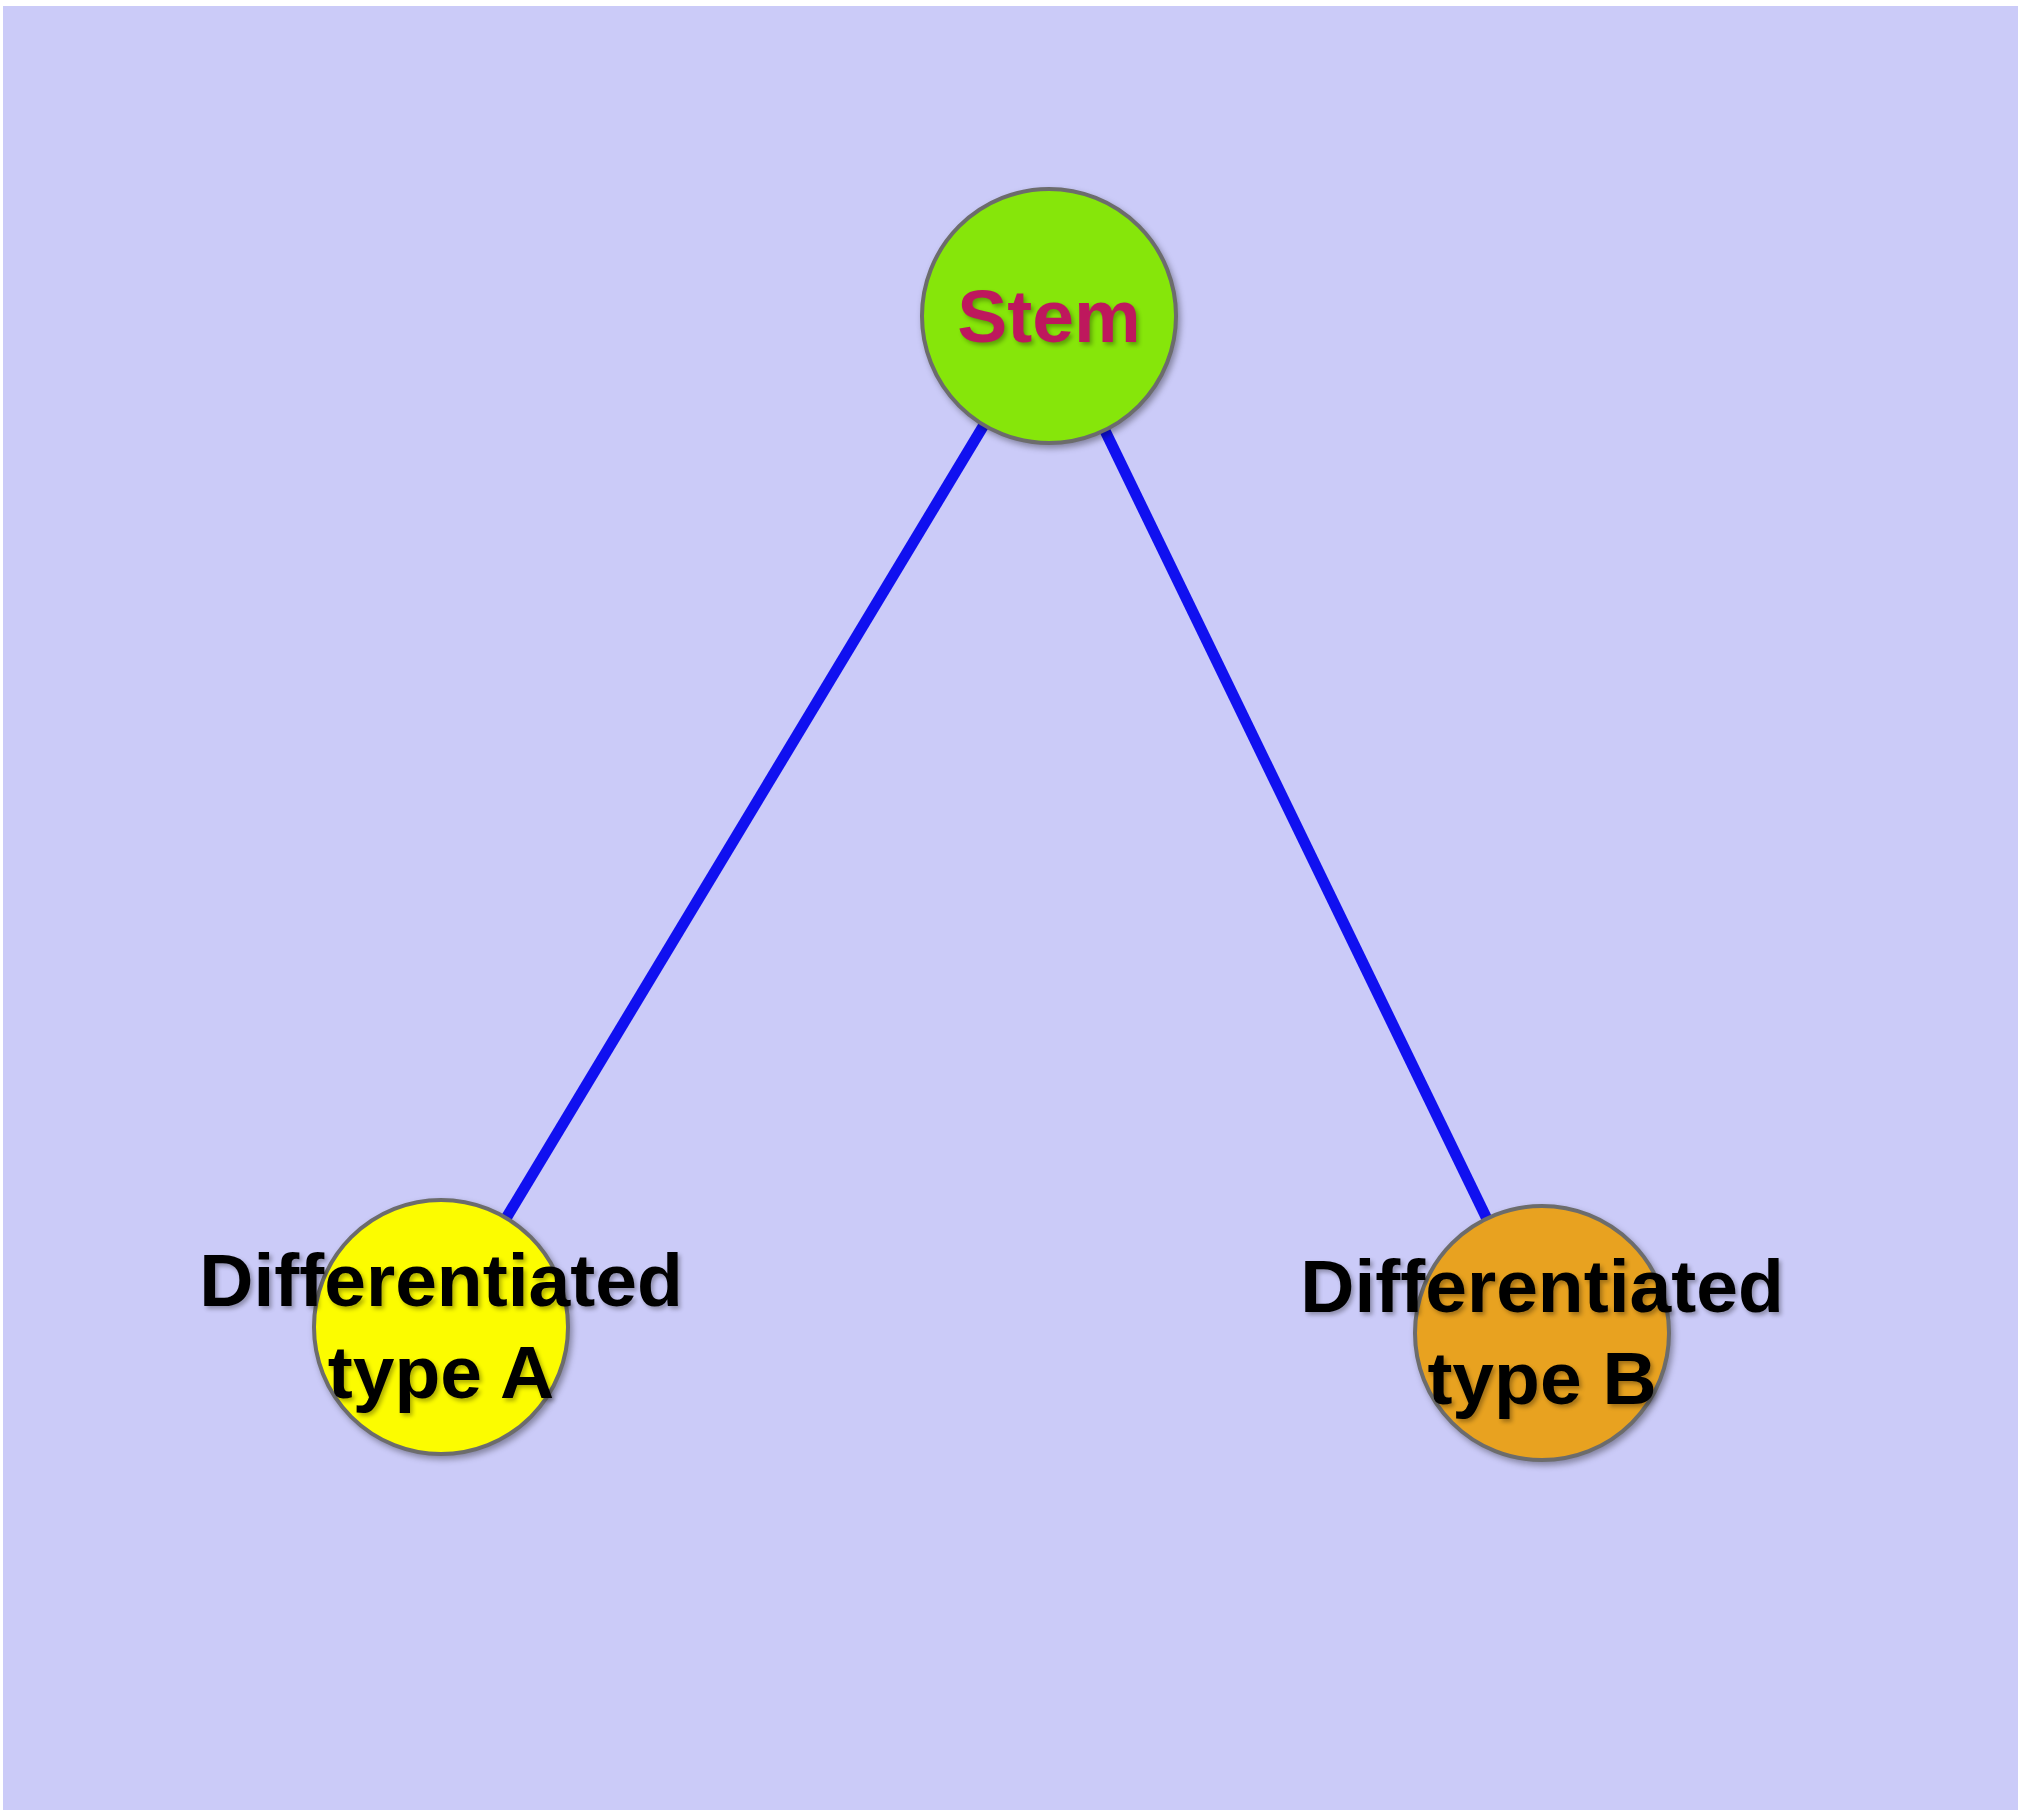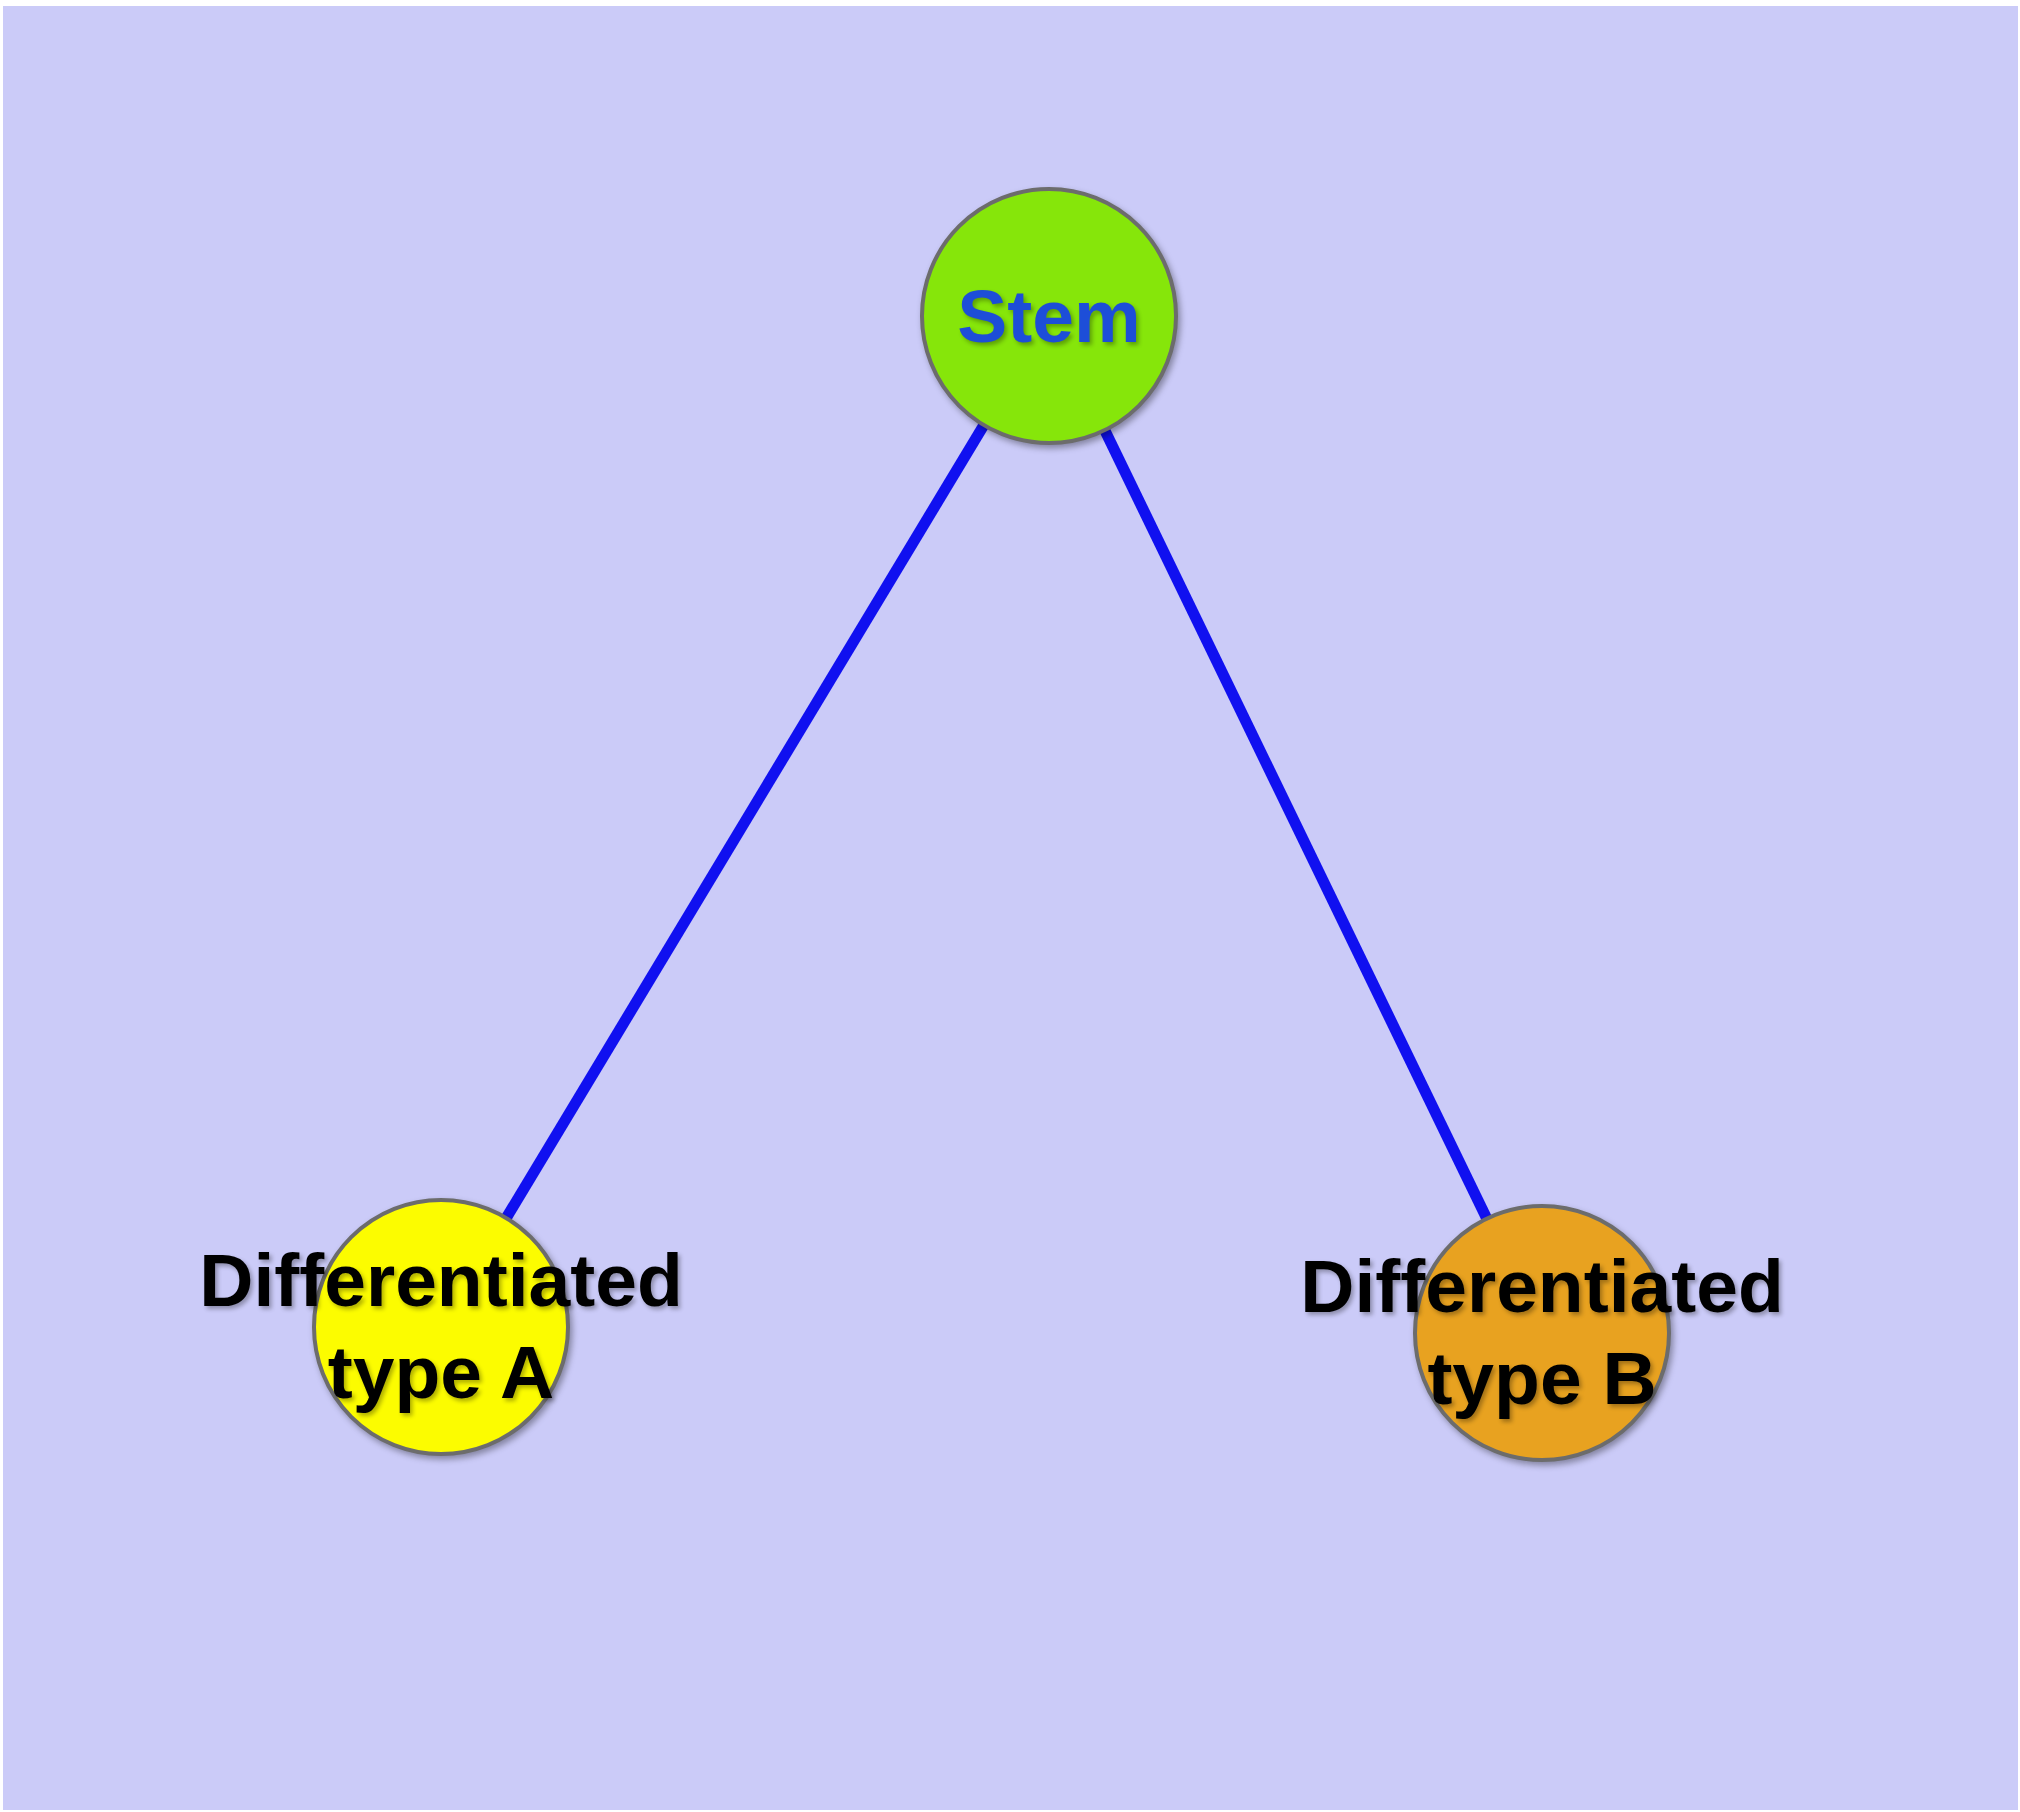--- a/index.html
+++ b/index.html
@@ -62,20 +62,20 @@
 
   <svg class="edge-layer" viewBox="0 0 2384 2138">
     <line stroke-linecap="butt" x1="1238" y1="373" x2="520" y2="1565" stroke="#1010f0" stroke-width="13"></line>
     <line stroke-linecap="butt" x1="1238" y1="373" x2="1819" y2="1572" stroke="#1010f0" stroke-width="13"></line>
   </svg>
 
   <div class="node" style="left: 920px; top: 187px; width: 258px; height: 258px; background: rgb(134, 230, 10); border-color: rgb(108, 108, 108);"></div>
   <div class="node" style="left: 312px; top: 1198px; width: 258px; height: 258px; background: rgb(252, 252, 0); border-color: rgb(108, 108, 108);"></div>
   <div class="node" style="left: 1413px; top: 1204px; width: 258px; height: 258px; background: rgb(232, 162, 32); border-color: rgb(108, 108, 108);"></div>
 
-  <span class="node-label" style="left: 1049px; top: 316px; color: #1d4ed8;">Stem</span>
+  <span class="node-label" style="left: 1049px; top: 316px; color: #be185d;">Stem</span>
   <span class="node-label" style="left: 441px; top: 1326px; color: rgb(0, 0, 0);">Differentiated
 type A</span>
   <span class="node-label" style="left: 1542px; top: 1332px; color: rgb(0, 0, 0);">Differentiated
 type B</span>
 
 </div>
 
 
 </body></html>

